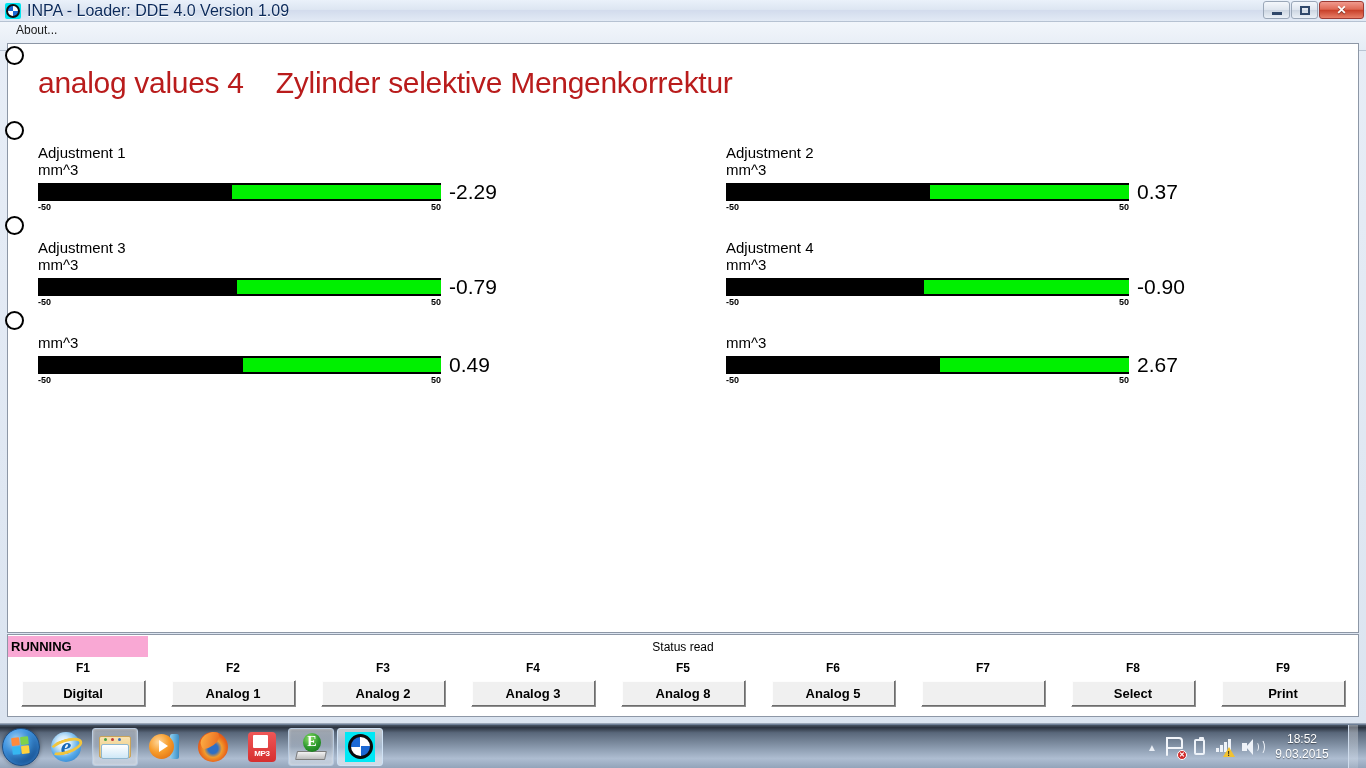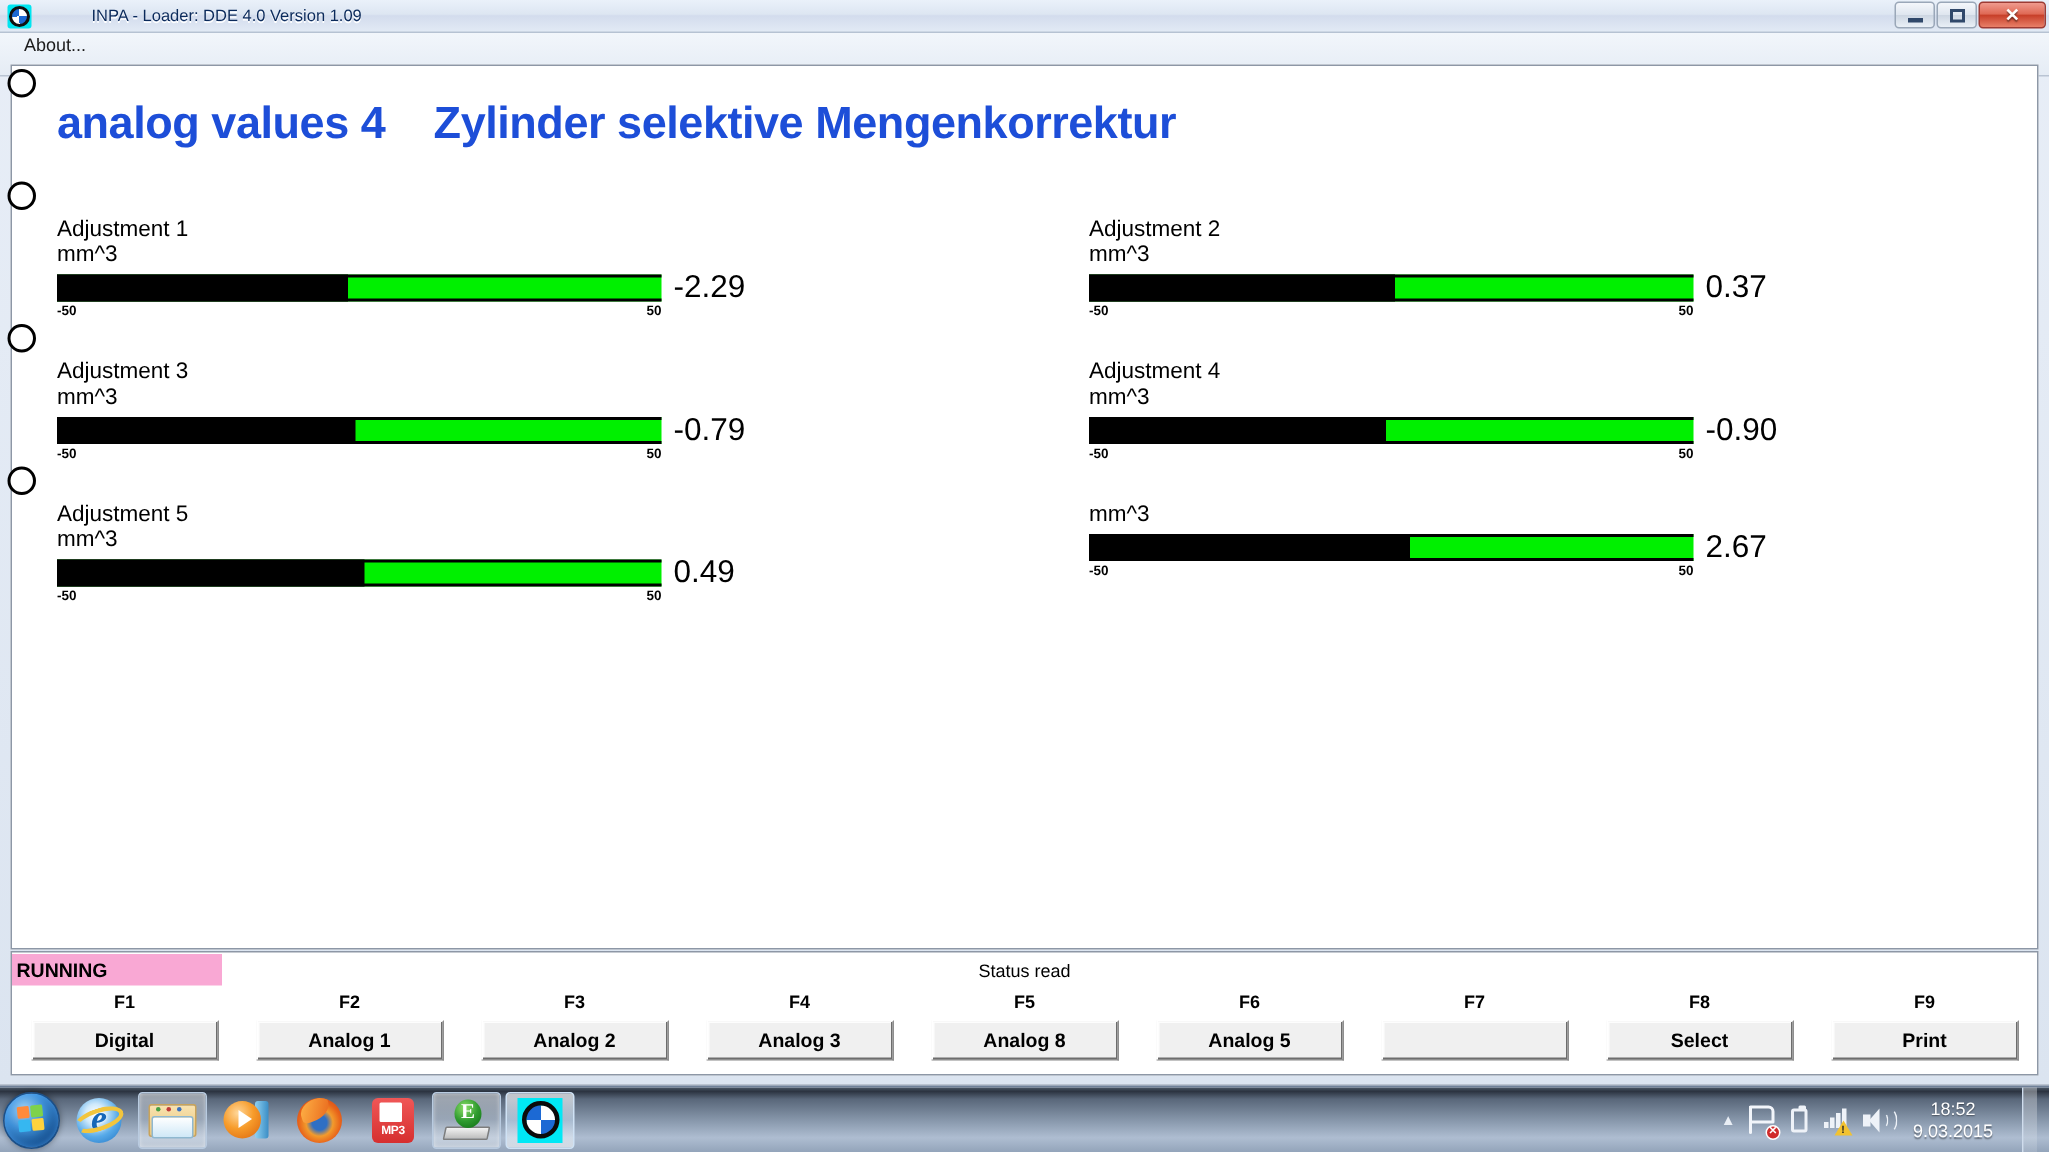--- a/index.html
+++ b/index.html
@@ -32,23 +32,22 @@
     display: flex; align-items: center; justify-content: center;
   }
   .bmw-mini {
     width: 14px; height: 14px; border-radius: 50%;
     background:
       conic-gradient(#ffffff 0deg 90deg, #1c69d4 90deg 180deg, #ffffff 180deg 270deg, #1c69d4 270deg 360deg);
     border: 2px solid #101010;
     position: relative;
   }
   .title-text {
-    font-size: 11px; color: #0b2a5b; white-space: nowrap;
+    font-size: 16px; color: #0b2a5b; white-space: nowrap;
     text-shadow: 0 1px 0 #ffffff;
-    margin-left: 34px;
   }
   .win-buttons {
     position: absolute; right: 2px; top: 1px;
     display: flex; gap: 1px; align-items: center;
   }
   .win-btn {
     width: 27px; height: 18px;
     border: 1px solid #9aa7b8;
     border-radius: 3px;
     background: linear-gradient(180deg,#f4f7fb 0%,#dfe6ef 48%,#cdd6e2 52%,#eaf0f7 100%);
@@ -77,23 +76,22 @@
   
   .content {
     position: absolute;
     left: 7px; top: 43px;
     width: 1352px; height: 590px;
     background: #ffffff;
     border: 1px solid #8d97a6;
   }
   .page-title {
     position: absolute; left: 30px; top: 22px;
-    font-size: 30px; color: #1d4ed8; white-space: pre;
+    font-size: 30px; color: #b91c1c; white-space: pre;
     letter-spacing: -0.3px;
-    font-weight: bold;
   }
 
   
   .edge-circle {
     position: absolute;
     width: 19px; height: 19px;
     border: 2px solid #000;
     border-radius: 50%;
     background: #ffffff;
     z-index: 5;
@@ -397,21 +395,20 @@
       <div class="g-barwrap">
         <div class="g-track"></div>
         <div class="g-fill" style="width: 49.5%;"></div>
         <div class="g-value">-0.79</div>
         <div class="g-min">-50</div>
         <div class="g-max">50</div>
       </div>
     </div>
 
     <div class="gauge" id="g4" style="left:30px; top:290px;">
-      <div class="g-label">Adjustment 5</div>
       <div class="g-unit">mm^3</div>
       <div class="g-barwrap">
         <div class="g-track"></div>
         <div class="g-fill" style="width: 50.9%;"></div>
         <div class="g-value">0.49</div>
         <div class="g-min">-50</div>
         <div class="g-max">50</div>
       </div>
     </div>
 

